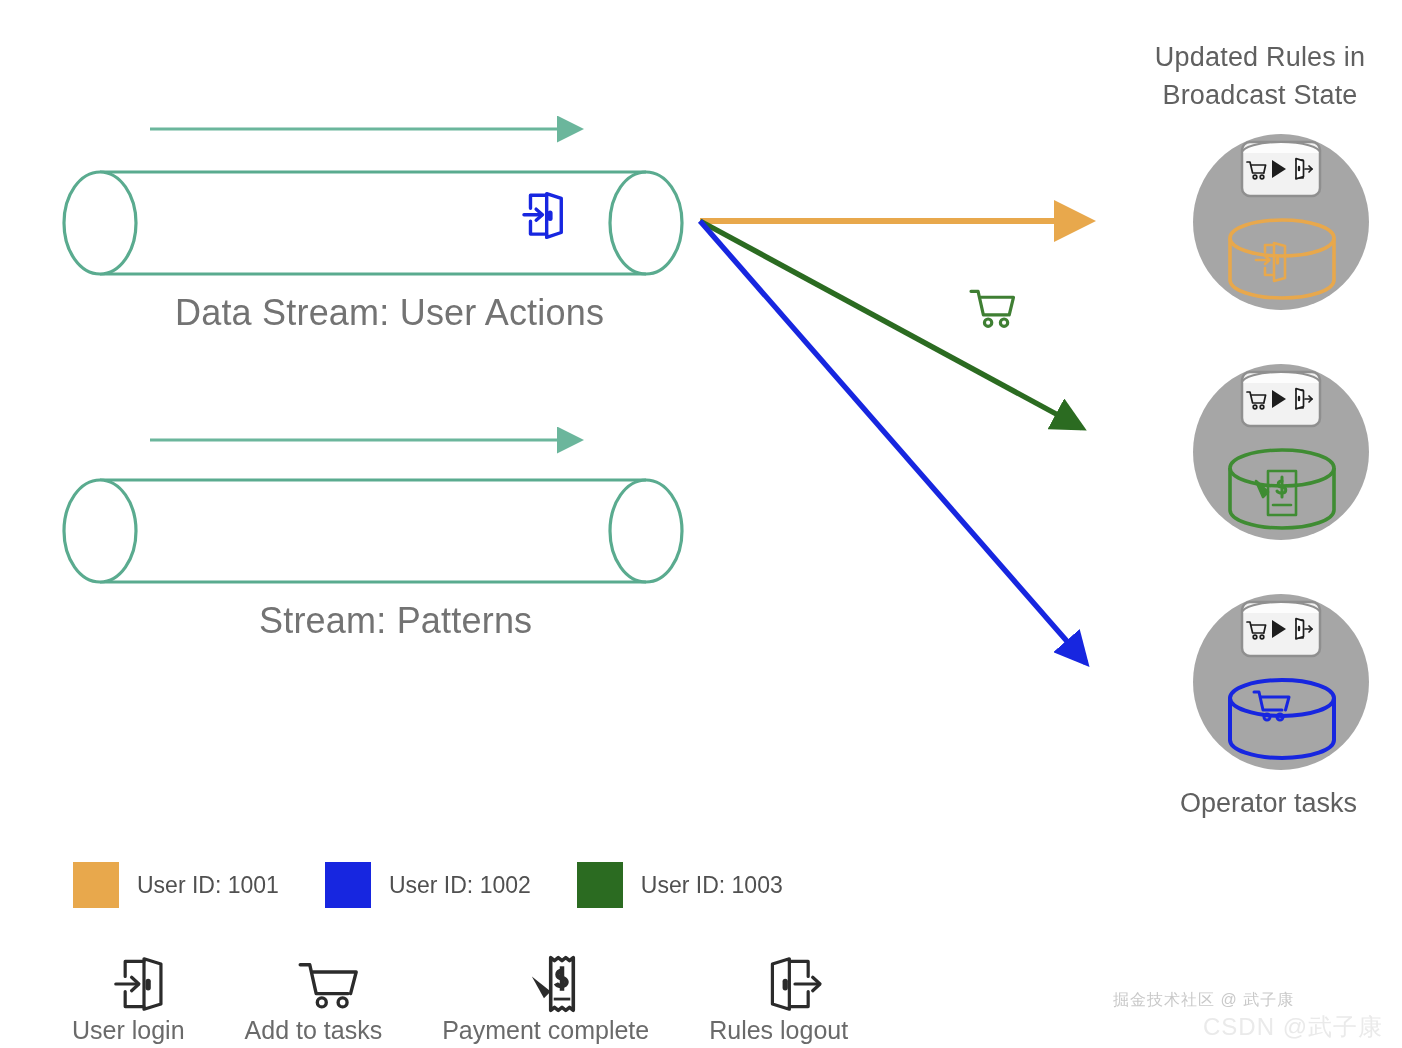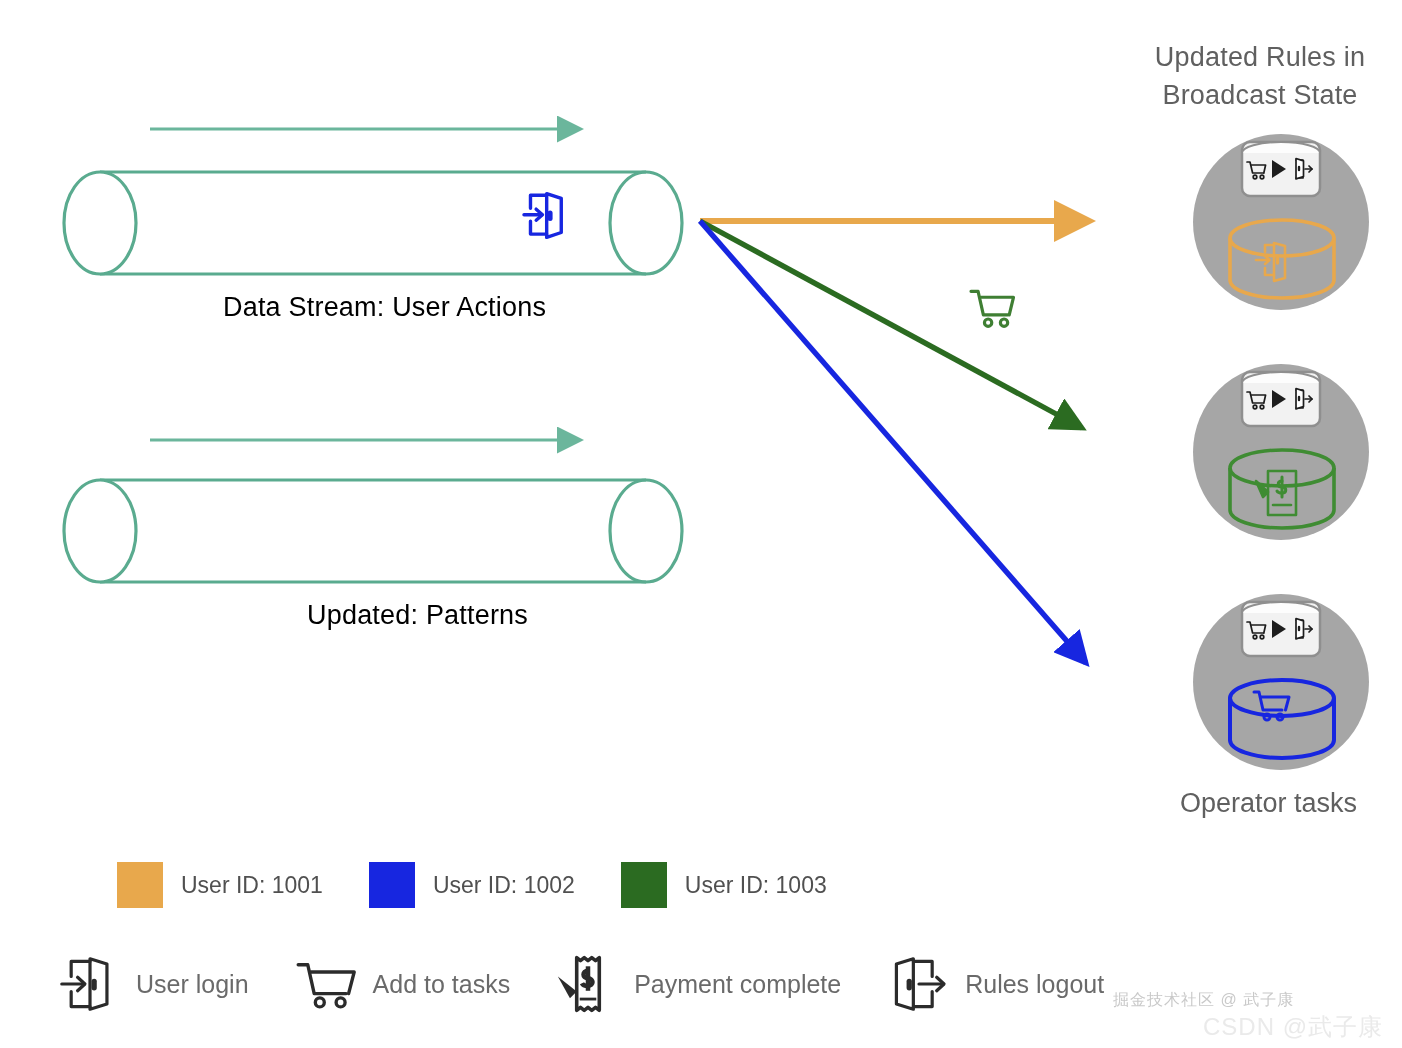--- a/index.html
+++ b/index.html
@@ -28,46 +28,44 @@
     width: 280px;
     text-align: center;
     font-size: 27px;
     line-height: 1.42;
     color: #606060;
     letter-spacing: 0.2px;
   }
 
   
   .stream-label {
-    font-size: 27px;
-    color: #000000;
+    font-size: 36px;
+    color: #737373;
     letter-spacing: 0.2px;
     white-space: nowrap;
-    margin-left: 48px;
   }
   #label-stream-1 { left: 175px; top: 292px; }
   #label-stream-2 { left: 259px; top: 600px; }
 
   
   #operator-tasks-caption {
     left: 1180px;
     top: 784px;
     width: 215px;
     font-size: 27px;
     line-height: 1.45;
     color: #606060;
   }
 
   
   #legend-users {
     left: 73px;
     top: 862px;
     display: flex;
     align-items: flex-end;
-    margin-left: 44px;
   }
   .legend-user-item {
     display: flex;
     align-items: center;
   }
   .legend-swatch {
     width: 46px;
     height: 46px;
     flex: 0 0 auto;
   }
@@ -82,20 +80,21 @@
   
   #legend-actions {
     left: 58px;
     top: 952px;
     display: flex;
     align-items: center;
   }
   .legend-action-item {
     display: flex;
     align-items: center;
+    flex-direction: column;
   }
   .legend-action-icon {
     width: 64px;
     height: 64px;
     flex: 0 0 auto;
     display: block;
   }
   .legend-action-label {
     font-size: 25px;
     color: #6a6a6a;
@@ -303,21 +302,21 @@
           <circle cx="1280" cy="717" r="3"></circle>
         </g>
       </g>
     </g>
   </svg>
 
   <div class="abs" id="broadcast-title">Updated Rules in Broadcast State</div>
 
   <div class="abs stream-label" id="label-stream-1">Data Stream: User Actions</div>
 
-  <div class="abs stream-label" id="label-stream-2">Updated: Patterns</div>
+  <div class="abs stream-label" id="label-stream-2">Stream: Patterns</div>
 
   <div class="abs" id="operator-tasks-caption">Operator tasks</div>
 
   <div class="abs" id="legend-users">
 
     <div class="legend-user-item">
       <span class="legend-swatch" style="background:#e8a84c"></span>
       <span class="legend-user-label">User ID: 1001</span>
     </div>
 

